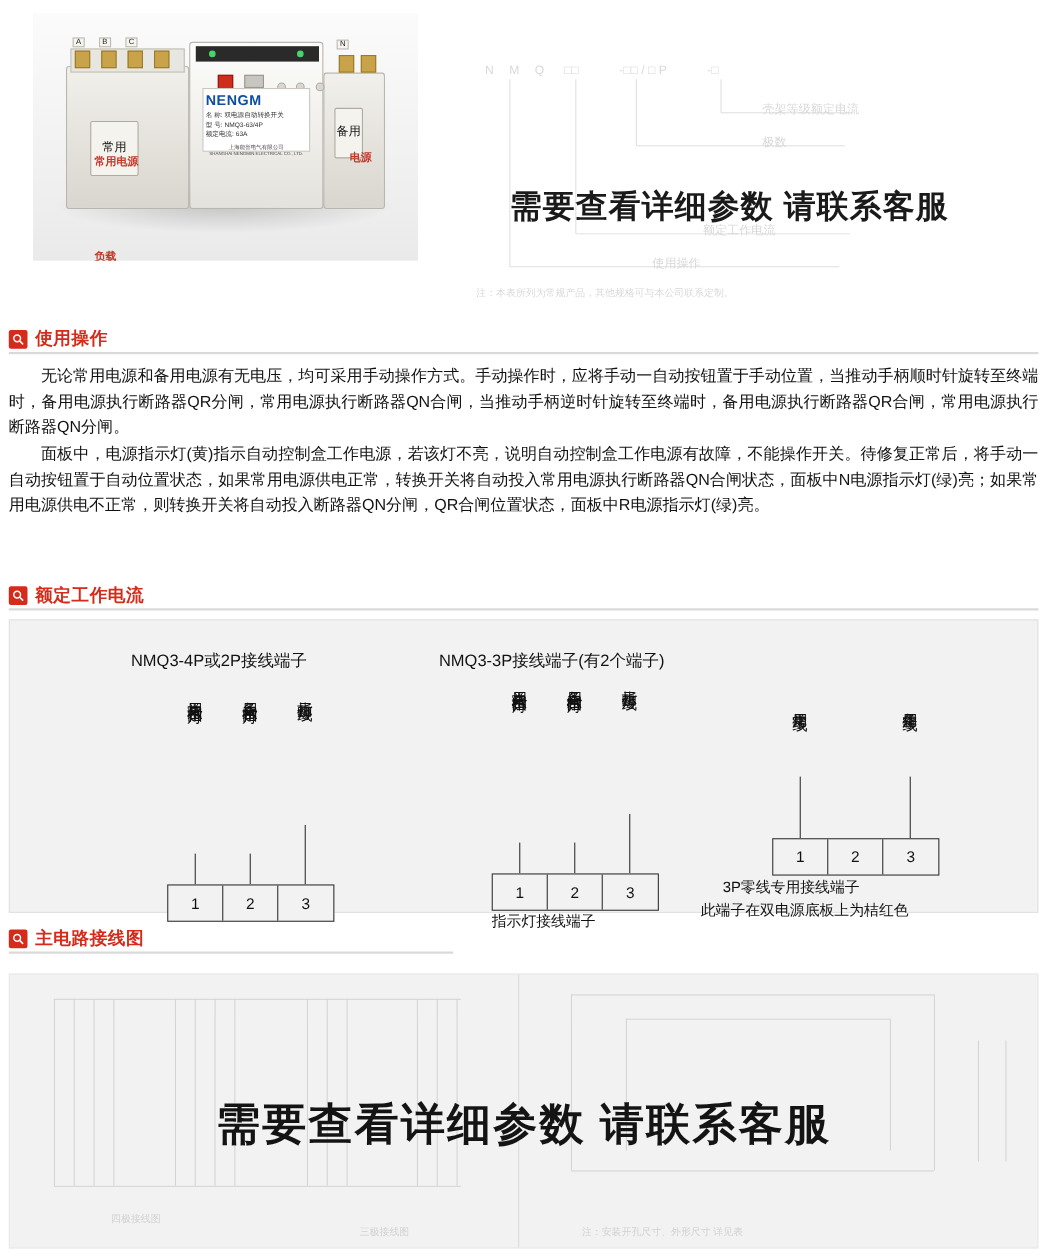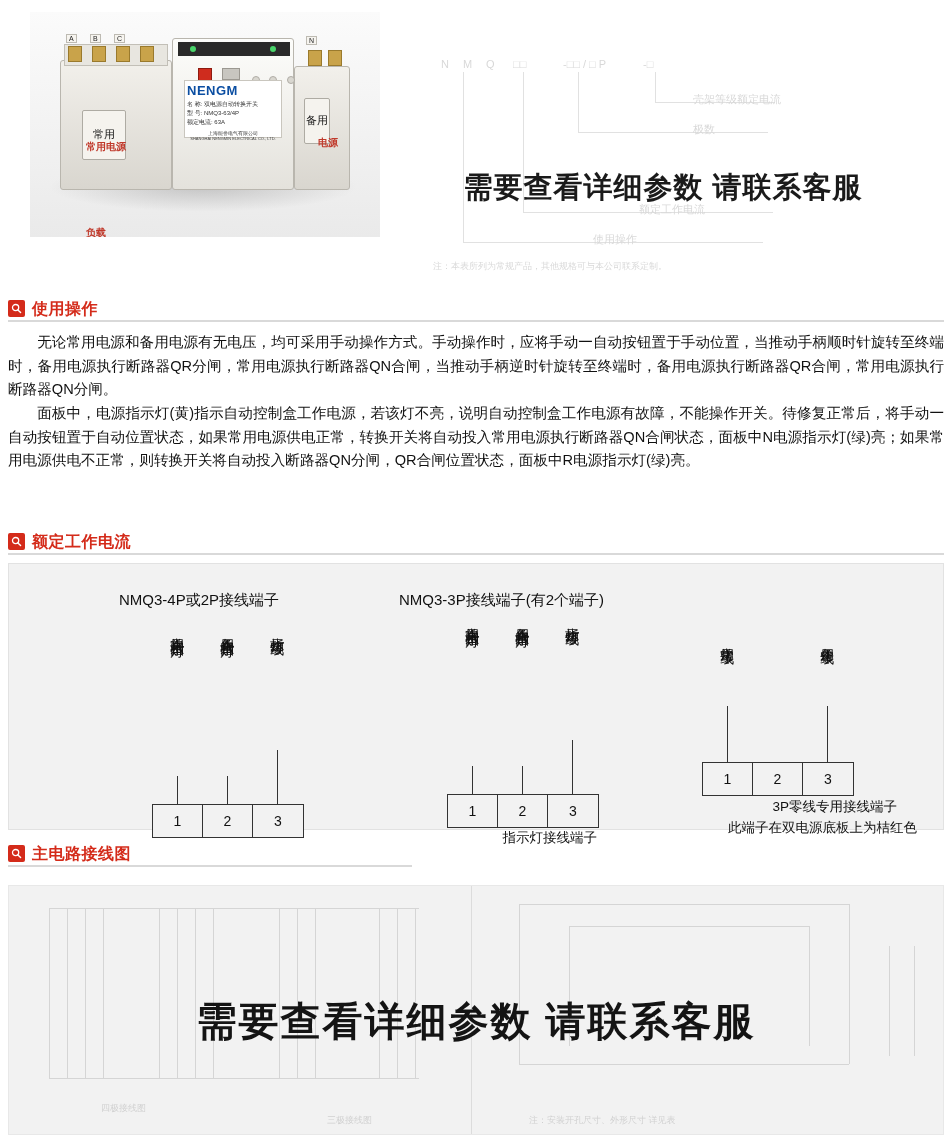--- a/index.html
+++ b/index.html
@@ -174,21 +174,21 @@
     border: 1px solid #333;
     background: #f2f2f2;
   }
   .boxrow div {
     width: 50px; height: 32px;
     display: flex; align-items: center; justify-content: center;
     font-size: 14px; color: #111;
     border-right: 1px solid #333;
   }
   .boxrow div:last-child { border-right: none; }
-  .capt { position: absolute; font-size: 13.5px; color: #111; text-align: right; }
+  .capt { position: absolute; font-size: 13.5px; color: #111; text-align: left; }
 
   
   .main-circ-sec { position: absolute; left: 8px; top: 845px; width: 404px; }
   .dim-sec { position: absolute; left: 470px; top: 845px; width: 474px; }
   .bottom-panel {
     position: absolute;
     left: 8px; top: 885px;
     width: 936px; height: 250px;
     background: #f2f2f2;
     border: 1px solid #e8e8e8;

